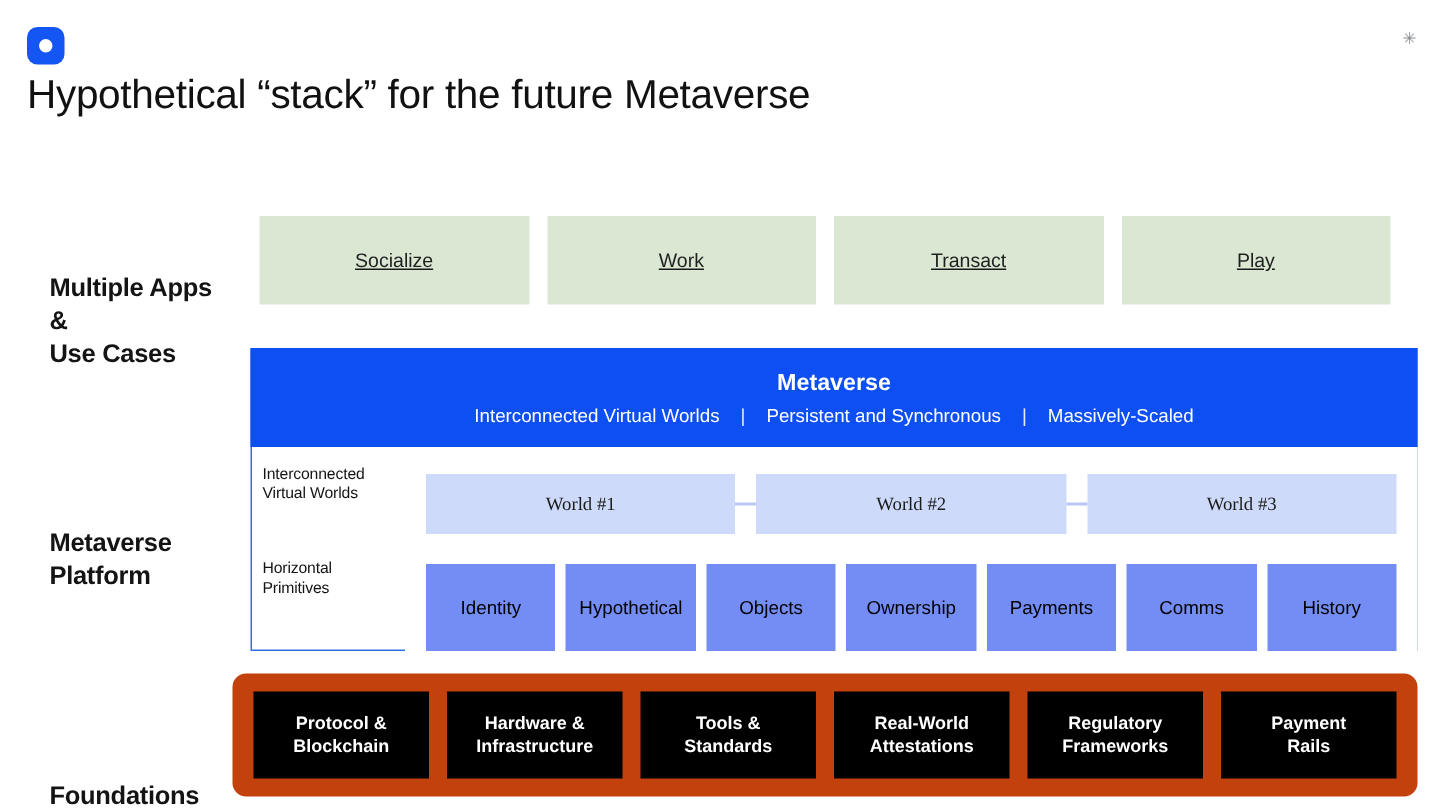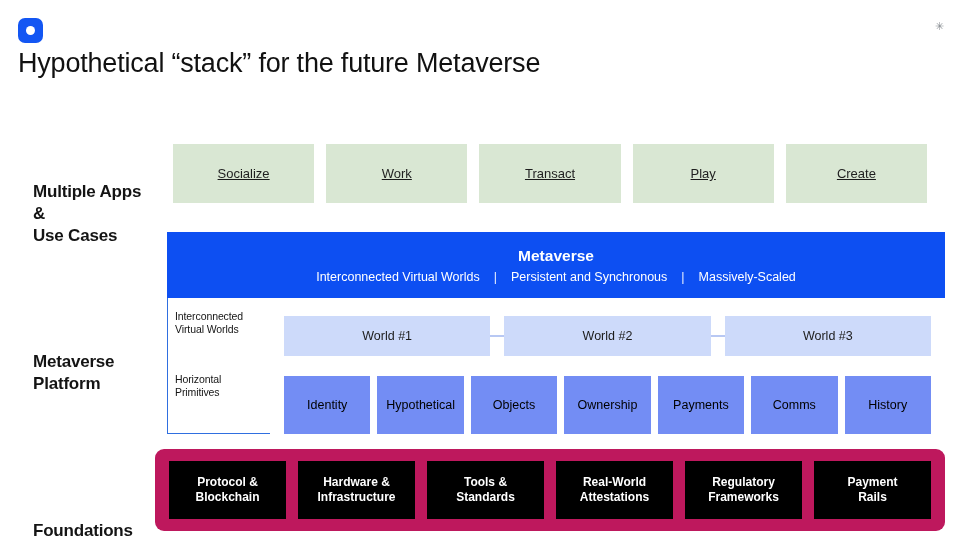--- a/index.html
+++ b/index.html
@@ -157,20 +157,21 @@
     width: 675px;
     height: 136px;
     background: #ffffff;
     box-sizing: border-box;
     padding: 10px 14px 14px 14px;
   }
   .worlds-row {
     display: flex;
     align-items: center;
     height: 56px;
+    font-family: Liberation Serif, serif;
   }
   .world-card {
     flex: 1 1 0;
     height: 40px;
     background: #cddafa;
     display: flex;
     align-items: center;
     justify-content: center;
     font-size: 12.5px;
     color: #1b1b1b;
@@ -198,21 +199,21 @@
     text-align: center;
   }
 
   
   .foundations-panel {
     position: absolute;
     left: 155px;
     top: 449px;
     width: 790px;
     height: 82px;
-    background: #be185d;
+    background: #c2410c;
     border-radius: 9px;
     box-sizing: border-box;
     padding: 12px 14px;
     display: flex;
     gap: 12px;
   }
   .foundation-card {
     flex: 1 1 0;
     background: #000000;
     color: #ffffff;
@@ -242,21 +243,20 @@
   <div>Multiple Apps</div>
   <div>&amp;</div>
   <div>Use Cases</div>
 </div>
 
 <div class="apps-panel">
   <div class="app-card">Socialize</div>
   <div class="app-card">Work</div>
   <div class="app-card">Transact</div>
   <div class="app-card">Play</div>
-  <div class="app-card">Create</div>
 </div>
 
 <div class="row-label" style="top:312px;">
   <div>Metaverse</div>
   <div>Platform</div>
 </div>
 
 <div class="platform-outline"></div>
 
 <div class="mv-banner">

